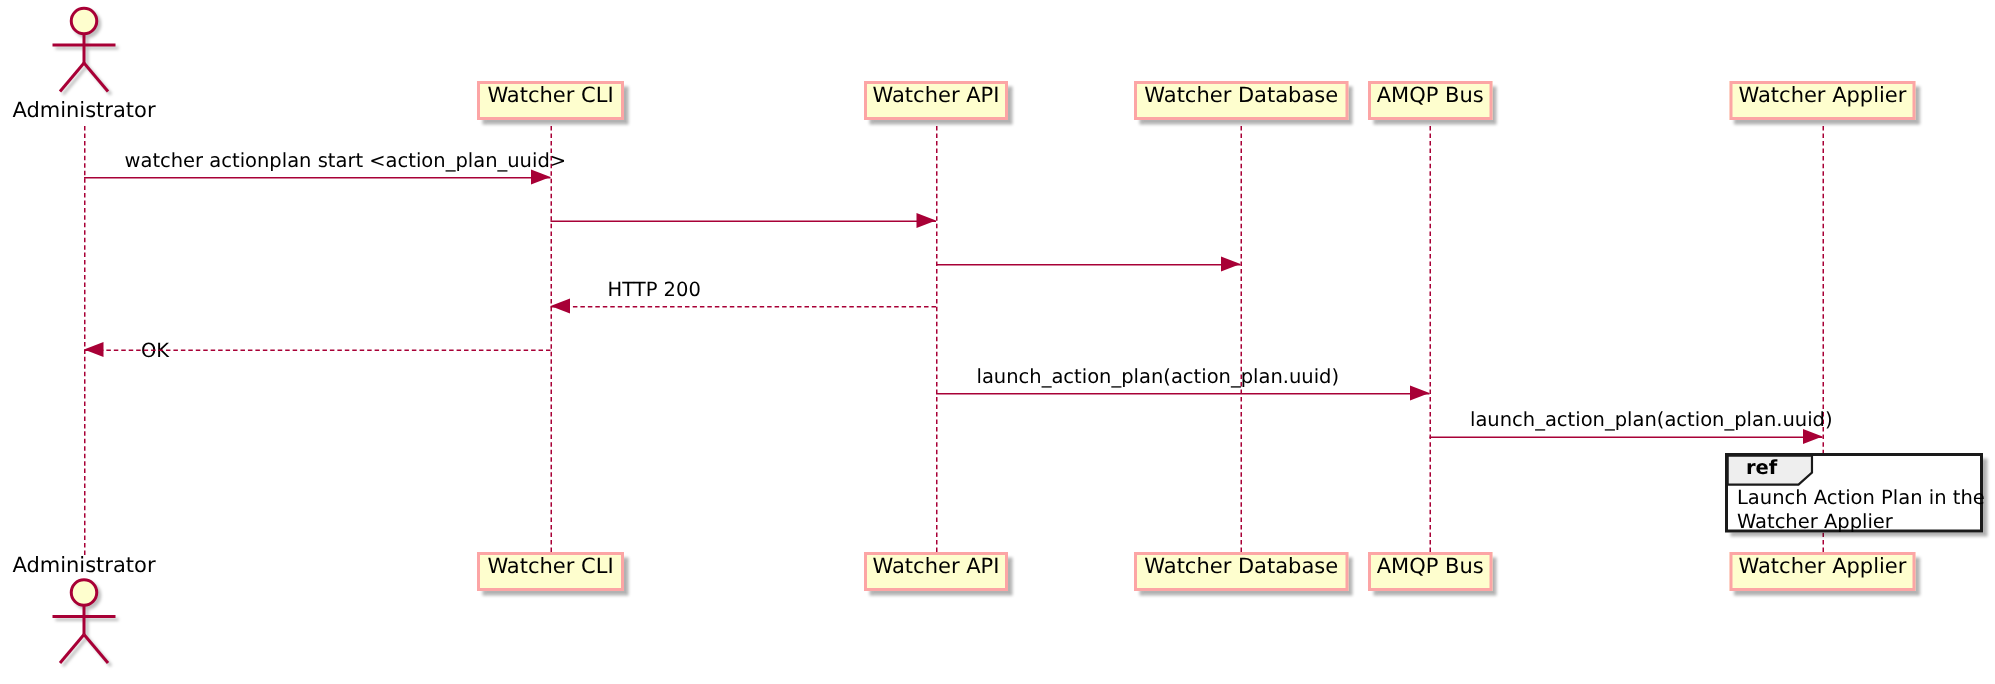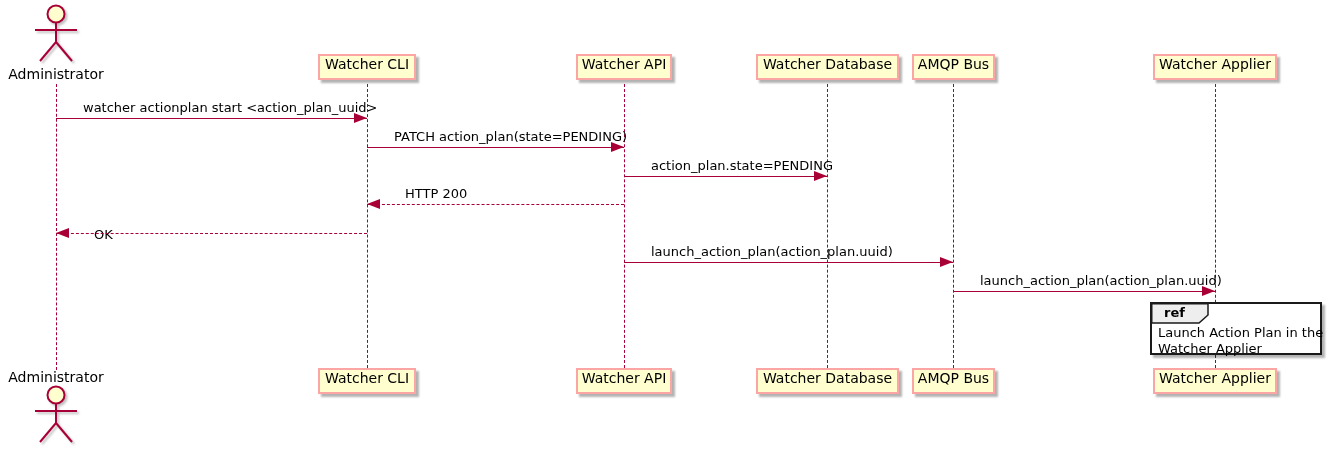--- a/index.html
+++ b/index.html
@@ -114,25 +114,23 @@
       <span>AMQP Bus</span>
     </div>
   <div class="pbox" style="left:1153px;top:54px;width:124px;">
       <span>Watcher Applier</span>
     </div>
 
   <span class="mlabel" style="left:63px;top:100px;">watcher actionplan start &lt;action_plan_uuid&gt;</span>
   <div class="mline solid" style="left:56px;top:118px;width:311px;"></div>
   <div class="ahead right" style="left:354px;top:113px;"></div>
 
-  <span class="mlabel" style="left:374px;top:129px;">PATCH action_plan(state=PENDING)</span>
   <div class="mline solid" style="left:367px;top:147px;width:257px;"></div>
   <div class="ahead right" style="left:611px;top:142px;"></div>
 
-  <span class="mlabel" style="left:631px;top:158px;">action_plan.state=PENDING</span>
   <div class="mline solid" style="left:624px;top:176px;width:203px;"></div>
   <div class="ahead right" style="left:814px;top:171px;"></div>
 
   <span class="mlabel" style="left:385px;top:186px;">HTTP 200</span>
   <div class="mline dashed" style="left:367px;top:204px;width:257px;"></div>
   <div class="ahead left" style="left:367px;top:199px;"></div>
 
   <span class="mlabel" style="left:74px;top:227px;">OK</span>
   <div class="mline dashed" style="left:56px;top:233px;width:311px;"></div>
   <div class="ahead left" style="left:56px;top:228px;"></div>

